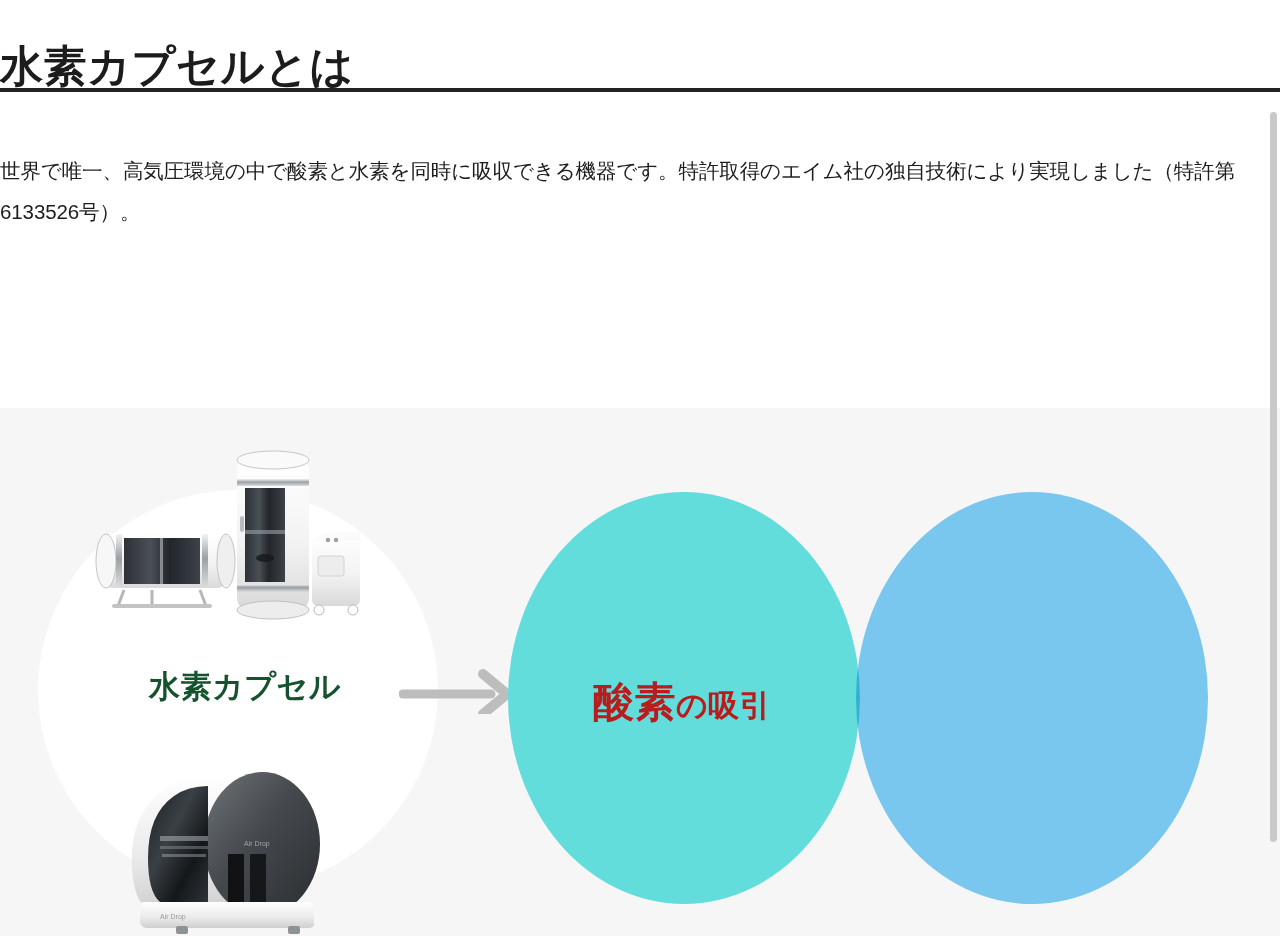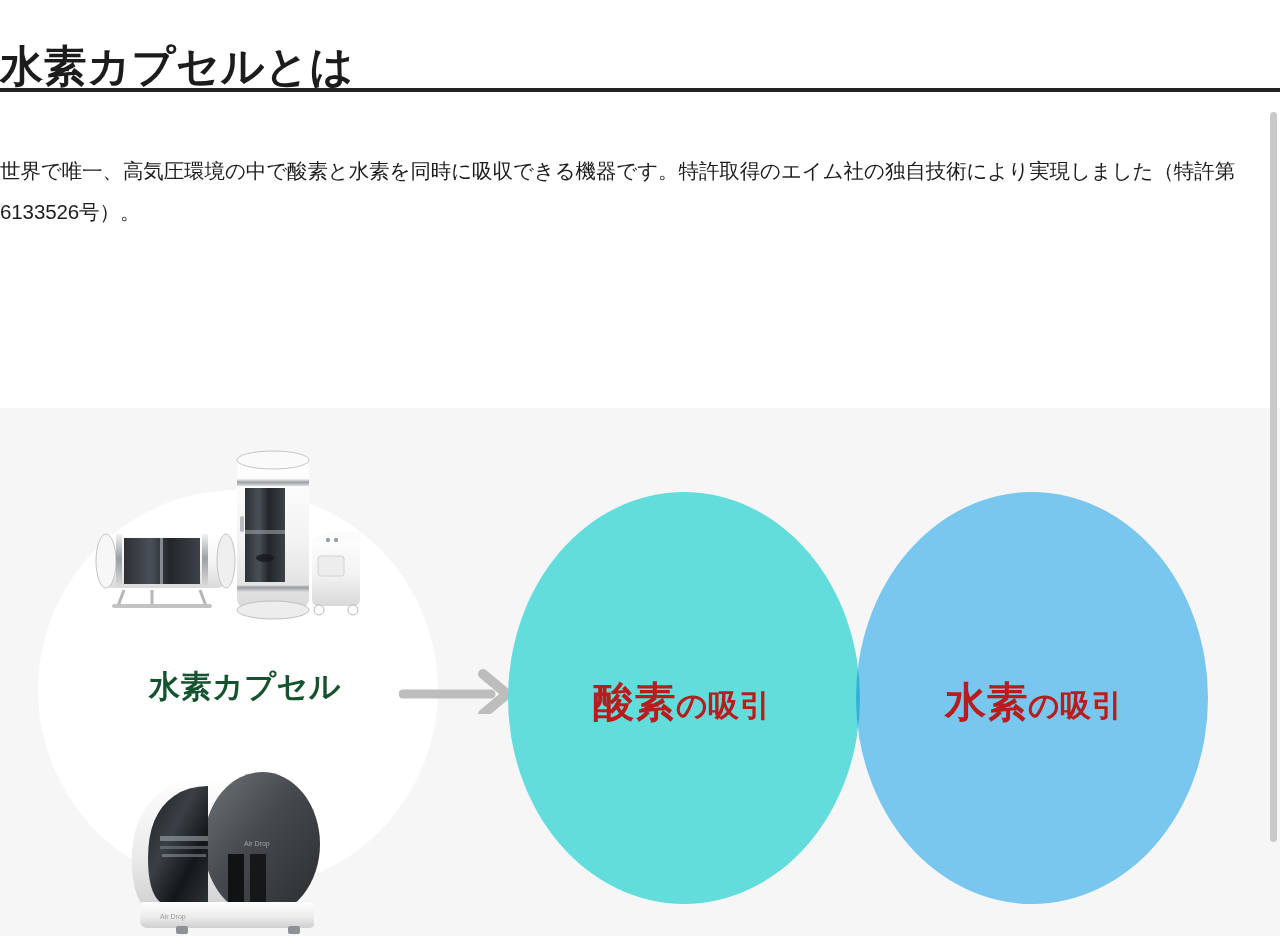--- a/index.html
+++ b/index.html
@@ -303,23 +303,20 @@
       <polyline points="84,6 108,26 84,46" fill="none" stroke="#bdbdbd" stroke-width="10" stroke-linecap="round" stroke-linejoin="round"></polyline>
     </svg>
 
     <div class="venn" style="top:84px;">
       <div class="circle left" style="background:#63dcdc;"></div>
       <div class="circle right" style="background:#7dcef7; mix-blend-mode:multiply;"></div>
 
       <div class="circle-text left">
         <span>酸素</span><span class="sub">の吸引</span>
       </div>
-      <div class="circle-text right">
-        <span>水素</span><span class="sub">の吸引</span>
-      </div>
     </div>
   </div>
 
   <div class="scrollbar-track">
     <div class="scrollbar-thumb" style="top:18px;"></div>
   </div>
 
 </div>
 
 </body></html>

